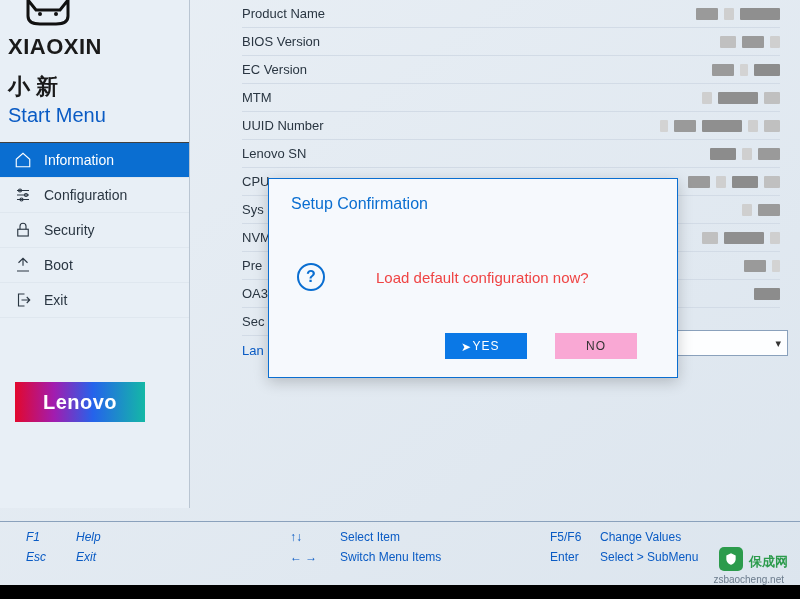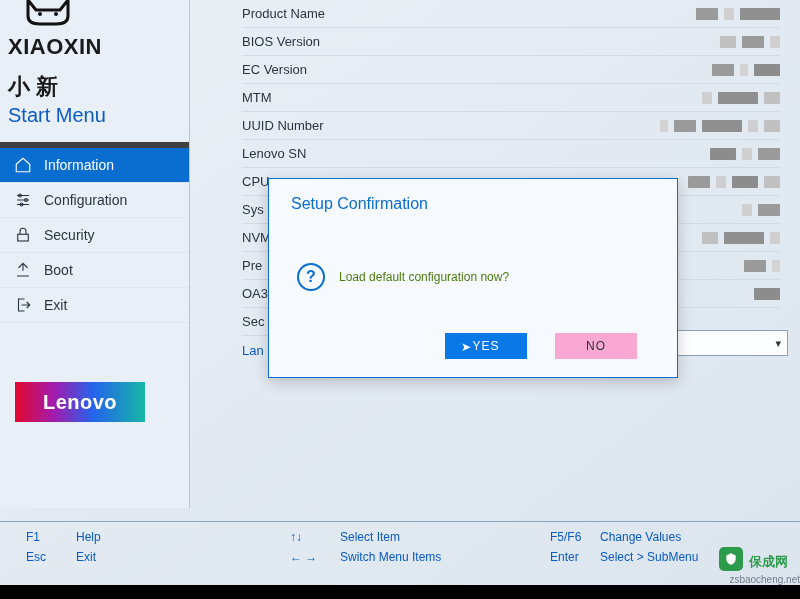--- a/index.html
+++ b/index.html
@@ -15,21 +15,21 @@
   display: flex; flex-direction: column;
 }
 .brand {
   height: 142px; display: flex; flex-direction: column; align-items: flex-start;
   padding: 0 10px 6px 8px;
 }
 .brand-icon svg { display: block; }
 .brand-text1 { font-size: 22px; font-weight: 700; color: #1a1a1a; letter-spacing: .5px; }
 .brand-text2 { font-size: 22px; font-weight: 700; color: #1a1a1a; margin-top: 12px; }
 .brand-menu { font-size: 20px; font-weight: 400; color: #0a5bc4; margin-top: 2px; }
-.nav { display: flex; flex-direction: column; border-top: 6px solid #404040; }
+.nav { display: flex; flex-direction: column; border-top: 1px solid #404040; }
 .nav-item {
   display: flex; align-items: center; gap: 12px;
   padding: 8px 14px; color: #2a3642; font-size: 14px;
   cursor: pointer; border-bottom: 1px solid #dfe7ef;
 }
 .nav-item.active { background: #0a6ed1; color: #fff; }
 .nav-icon { width: 18px; height: 18px; display: flex; align-items: center; justify-content: center; flex-shrink: 0; }
 .nav-icon svg { stroke: currentColor; fill: none; stroke-width: 1.5; }
 .lenovo-badge {
   position: absolute; left: 15px; bottom: 86px; width: 130px; height: 40px;
@@ -62,49 +62,49 @@
   background: #f6f9fd; border: 1px solid #0a6ed1; box-shadow: 0 4px 14px rgba(0,0,0,.2);
   display: flex; flex-direction: column;
 }
 .dlg-title { color: #0a6ed1; font-size: 16px; padding: 16px 22px 8px; }
 .dlg-body { display: flex; align-items: center; gap: 14px; padding: 10px 22px 0 28px; flex: 1; }
 .dlg-q {
   width: 28px; height: 28px; border: 2px solid #0a6ed1; border-radius: 50%;
   color: #0a6ed1; display: flex; align-items: center; justify-content: center;
   font-weight: 700; font-size: 16px; flex-shrink: 0;
 }
-.dlg-msg { font-size: 12px; color: #4d7c0f; }
+.dlg-msg { font-size: 15px; color: #ef4444; margin-left: 37px; }
 .dlg-buttons { display: flex; gap: 28px; justify-content: flex-end; padding: 10px 40px 18px 0; }
 .dlg-btn {
   width: 82px; height: 26px; display: flex; align-items: center; justify-content: center;
   font-size: 12px; letter-spacing: 1px; cursor: pointer; border: none;
 }
 .dlg-btn.yes { background: #0a78e6; color: #fff; position: relative; }
 .dlg-btn.no { background: #f9a8d4; color: #333; }
 .cursor { position: absolute; left: 16px; top: 7px; font-size: 12px; color:#fff; }
 .footer {
   position: absolute; left: 0; right: 0; bottom: 22px; height: 56px;
   border-top: 1px solid #8aa1bc; display: flex; color: #0a5bc4; font-size: 12px;
   padding: 8px 0 0 0;
 }
 .f-col { display: flex; flex-direction: column; gap: 6px; }
-.f-col.c1 { width: 290px; padding-left: 26px; }
+.f-col.c1 { width: 290px; padding-left: 26px; font-style: italic; }
 .f-col.c2 { width: 260px; }
 .f-col.c3 { flex: 1; }
 .f-row { display: flex; gap: 18px; }
 .f-key { min-width: 32px; }
 .watermark {
   position: absolute; right: 12px; bottom: 28px; display: flex; align-items: flex-end; gap: 6px;
   font-size: 13px; color: #2c9b4c; font-weight: 600;
 }
 .wm-box {
   width: 24px; height: 24px; background: #2c9b4c; border-radius: 5px;
   display: flex; align-items: center; justify-content: center; color: #fff;
 }
-.wm-sub { position: absolute; right: 0; bottom: 14px; font-size: 10px; color: #6b7b8c; margin-top: 8px; }
+.wm-sub { position: absolute; right: 16px; bottom: 14px; font-size: 10px; color: #6b7b8c; margin-top: 8px; }
 .black-bar { position: absolute; left:0; right:0; bottom:0; height:14px; background:#000; }
 </style>
 </head>
 <body>
 
 <div class="screen">
 
   <div class="sidebar">
     <div class="brand">
       <span class="brand-icon">

